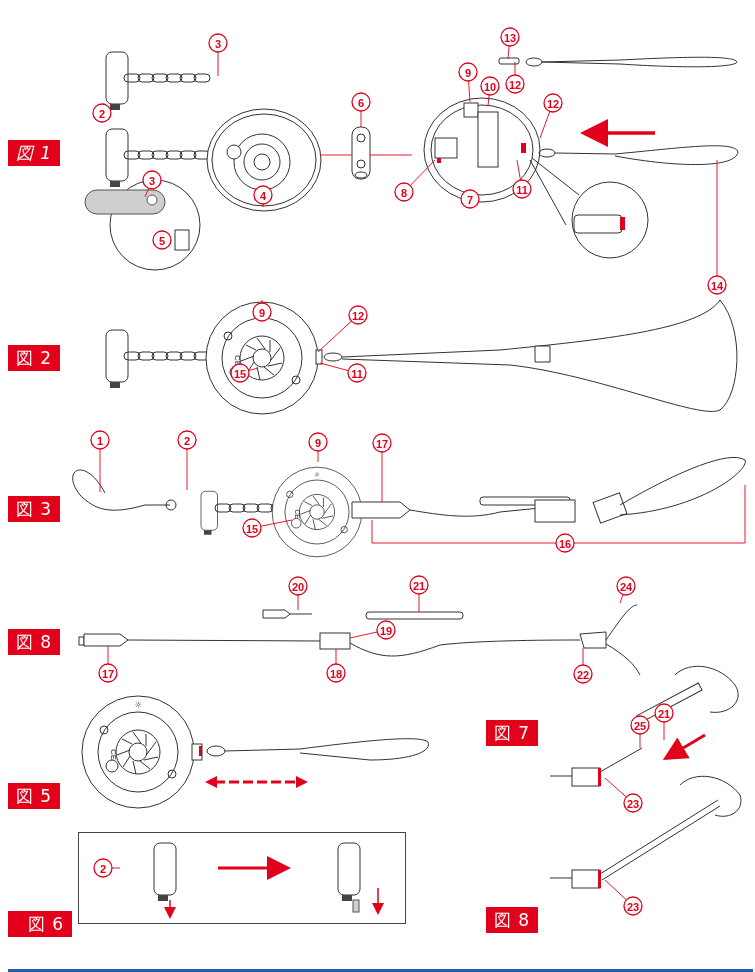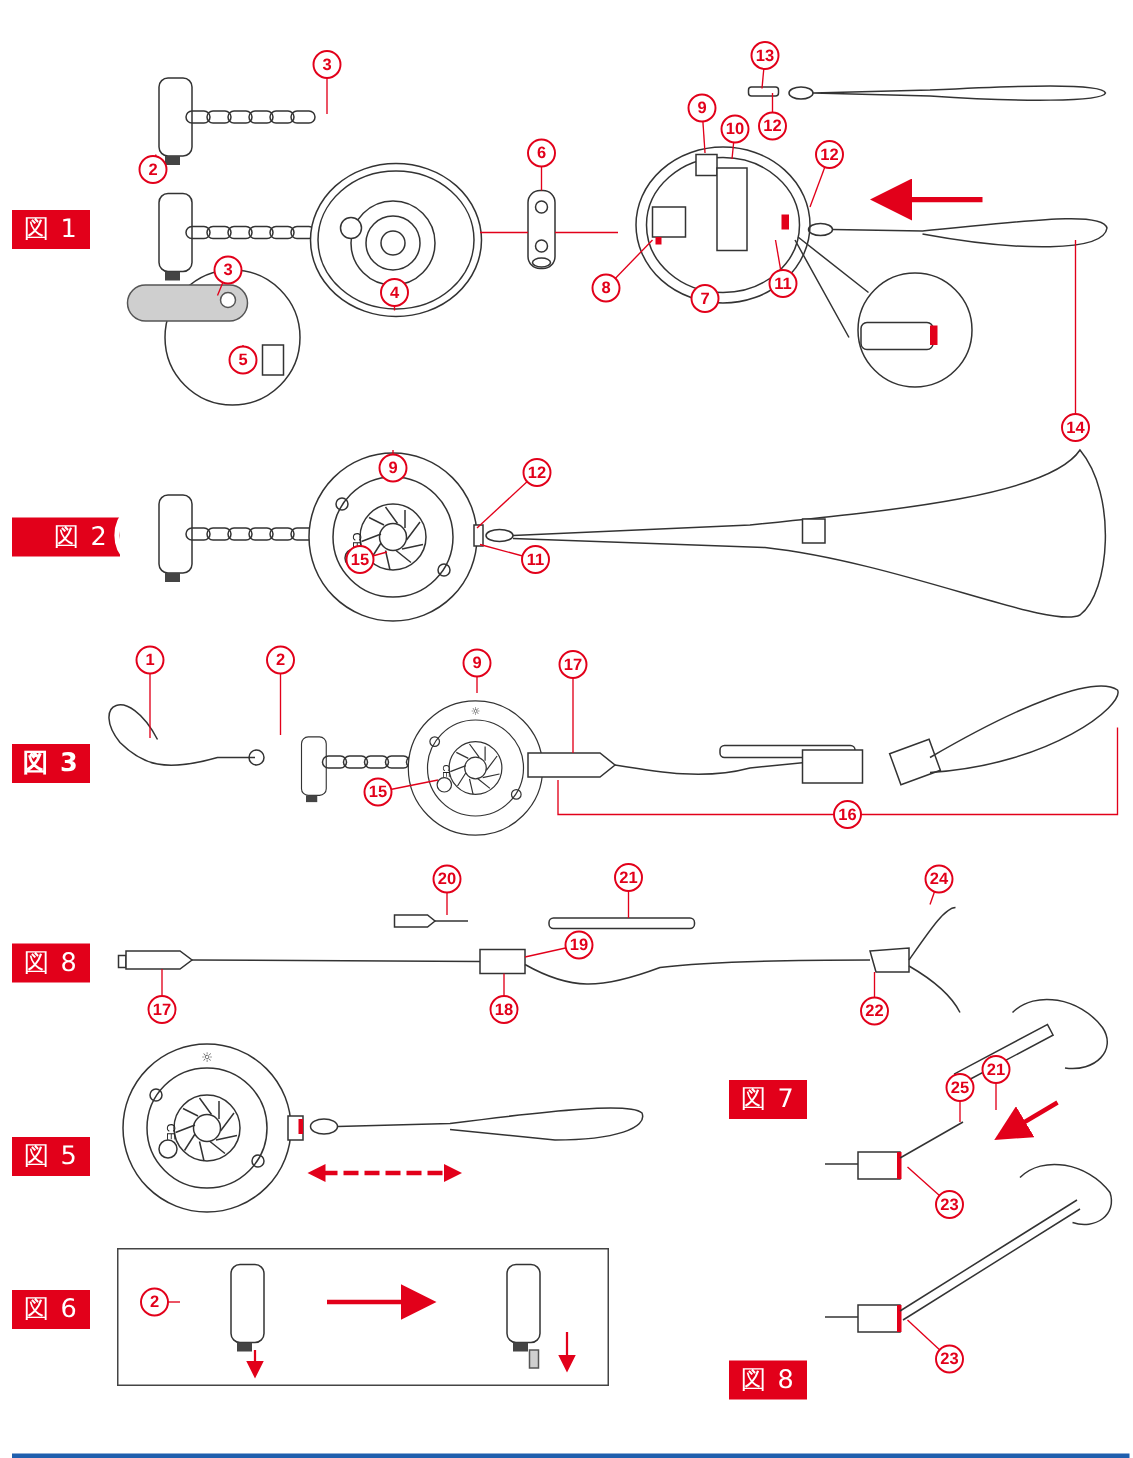--- a/index.html
+++ b/index.html
@@ -12,26 +12,26 @@
   .ink { stroke:#333; fill:none; stroke-width:1; }
   .inkf { stroke:#333; fill:#fff; stroke-width:1; }
   .grey { fill:#cfcfcf; stroke:#555; stroke-width:1; }
   .red { fill:#e2001a; stroke:none; }
   .footer-rule { position:absolute; left:8px; top:969px; width:745px; height:3px; background:#1f5fae; }
   .fig6-box { position:absolute; left:78px; top:832px; width:328px; height:92px; border:1px solid #444; box-sizing:border-box; }
 </style>
 </head>
 <body>
 
-<div class="fig-label" style="left:8px;top:140px;">図 1</div>
-<div class="fig-label" style="left:8px;top:345px;padding-left:20px;">図 2</div>
-<div class="fig-label" style="left:8px;top:496px;font-weight:bold;">図 3</div>
+<div class="fig-label" style="left:8px;top:140px;font-style:italic;">図 1</div>
+<div class="fig-label" style="left:8px;top:345px;">図 2</div>
+<div class="fig-label" style="left:8px;top:496px;">図 3</div>
 <div class="fig-label" style="left:8px;top:629px;">図 8</div>
-<div class="fig-label" style="left:8px;top:758px;">図 5</div>
-<div class="fig-label" style="left:8px;top:860px;">図 6</div>
+<div class="fig-label" style="left:8px;top:783px;">図 5</div>
+<div class="fig-label" style="left:8px;top:911px;padding-left:12px;">図 6</div>
 <div class="fig-label" style="left:486px;top:720px;">図 7</div>
 <div class="fig-label" style="left:486px;top:907px;">図 8</div>
 
 <div class="fig6-box"></div>
 
 <svg class="art" width="755" height="972" viewBox="0 0 755 972">
   <defs>
     <marker id="ah" markerWidth="8" markerHeight="8" refX="6" refY="4" orient="auto">
       <path d="M0,0 L8,4 L0,8 z" fill="#e2001a"></path>
     </marker>

